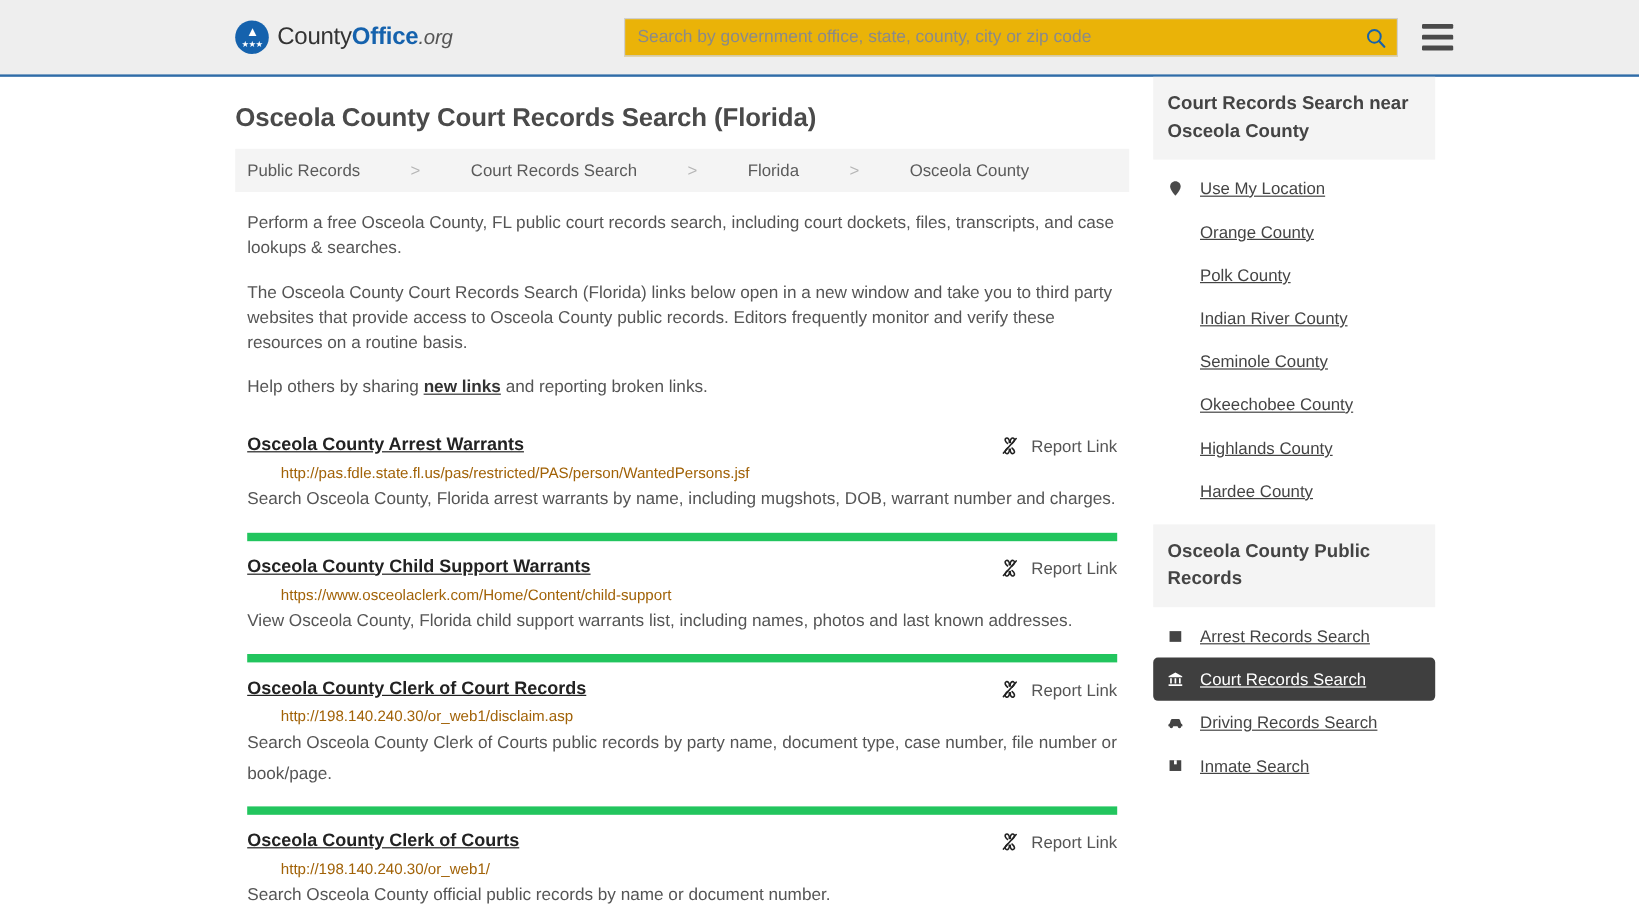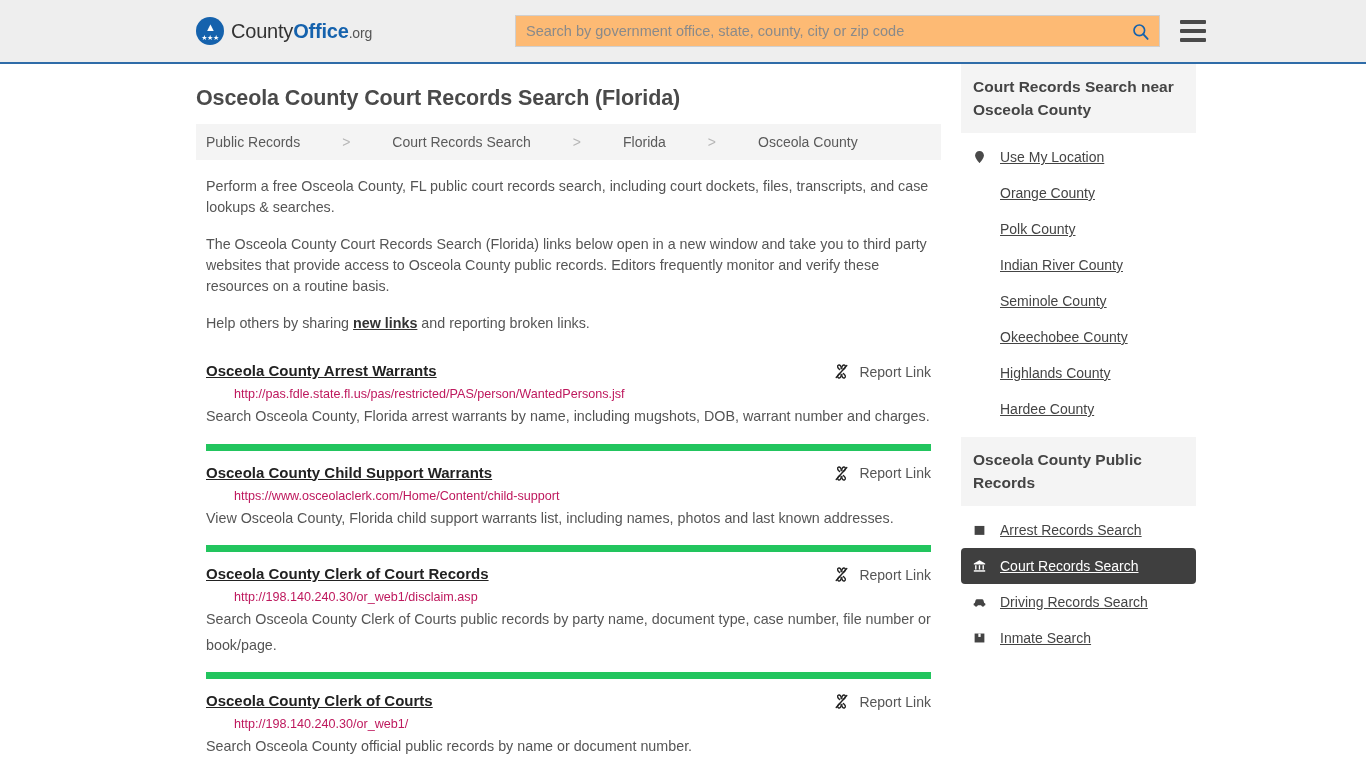--- a/index.html
+++ b/index.html
@@ -52,26 +52,26 @@
     letter-spacing: -0.5px;
   }
   .brand-text {
     font-size: 20px;
     color: #333333;
     letter-spacing: -0.2px;
     white-space: nowrap;
   }
   .brand-text .b-office { color: #1562ad; font-weight: bold; }
   .brand-text .b-county { font-weight: normal; }
-  .brand-text .b-org { color: #555555; font-size: 14px; }
+  .brand-text .b-org { color: #555555; font-size: 17px; font-style: italic; }
 
   .search-wrap {
     margin-left: 143px;
     width: 645px; height: 32px;
-    background: #fdba74;
+    background: #eab308;
     border: 1px solid #cfcfcf;
     display: flex; align-items: center;
     position: relative;
   }
   .search-input {
     flex: 1 1 auto;
     border: none; outline: none;
     height: 30px;
     padding: 0 10px;
     font-size: 14.5px;
@@ -170,21 +170,21 @@
     display: flex; align-items: center;
     font-size: 14px; color: #555555;
     white-space: nowrap;
     cursor: pointer;
     margin-top: 1px;
   }
   .report-link .rl-icon { margin-right: 9px; display: block; }
   .result-url {
     display: block;
     font-size: 12.6px;
-    color: #be185d;
+    color: #a16207;
     margin-top: 6px;
     line-height: 16px;
     text-decoration: none;
     word-break: break-all;
     padding-left: 28px;
   }
   .result-desc {
     font-size: 14.3px;
     color: #555555;
     line-height: 25.5px;

